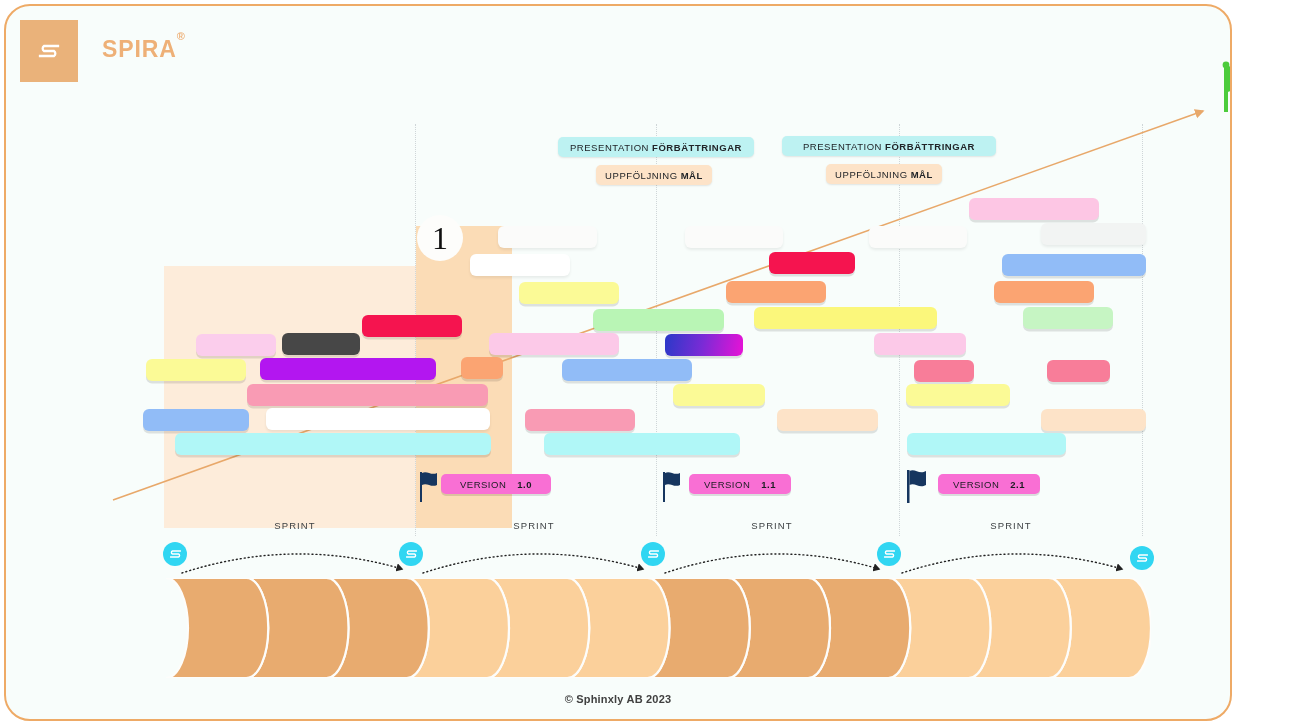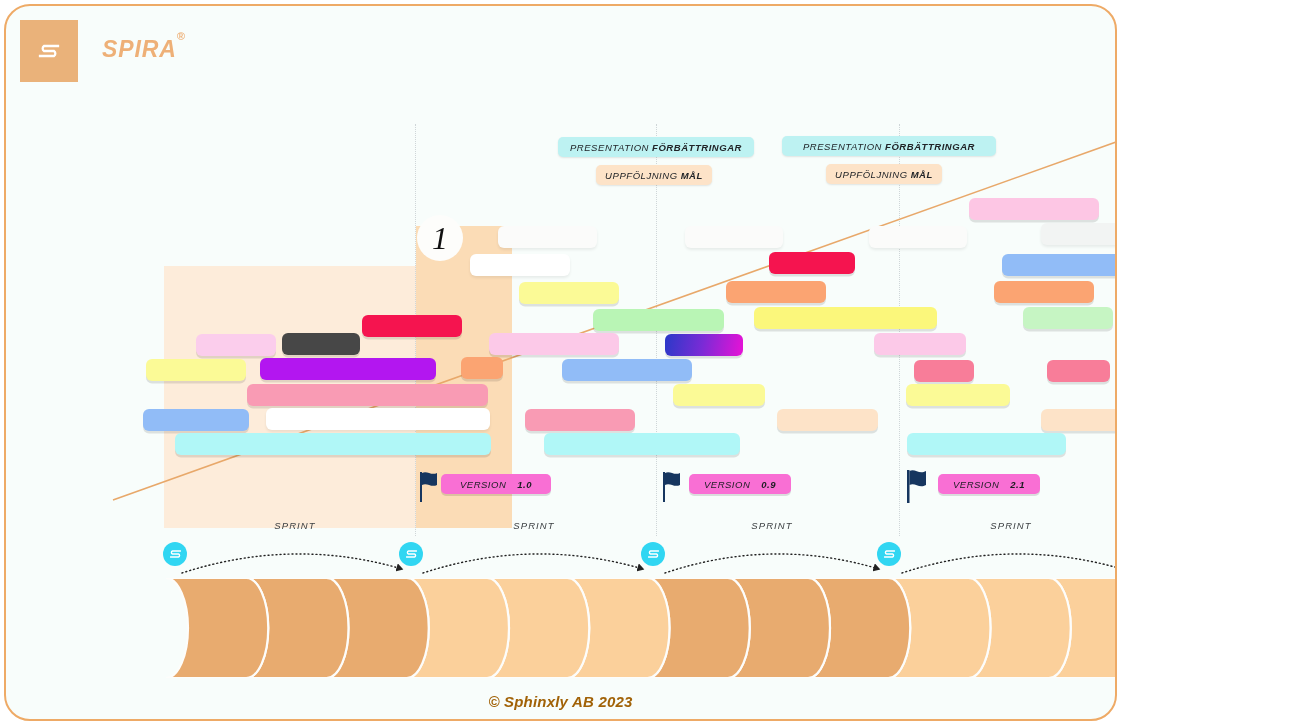--- a/index.html
+++ b/index.html
@@ -8,26 +8,25 @@
     width: 1300px;
     height: 725px;
     overflow: hidden;
     background: #ffffff;
     font-family: "Liberation Sans", sans-serif;
   }
 
   #frame {
     position: absolute;
     left: 4px; top: 4px;
-    width: 1113px; height: 717px;
+    width: 1228px; height: 717px;
     background: #f8fdfb;
     border: 2px solid #eeaa66;
     border-radius: 26px;
     overflow: hidden;
-    font-style: italic;
   }
 
   
   #logo-square {
     position: absolute;
     left: 14px; top: 14px;
     width: 58px; height: 62px;
     background: #eab27a;
   }
   #logo-glyph {
@@ -148,23 +147,23 @@
   }
 
   
   #barrel { position: absolute; left: 160px; top: 560px; width: 985px; height: 100px; }
 
   
   #footer {
     position: absolute;
     left: 0; right: 0; top: 687px;
     text-align: center;
-    font-size: 15px;
+    font-size: 11px;
     font-weight: bold;
-    color: #a16207;
+    color: #404040;
     letter-spacing: .2px;
   }
 </style>
 </head>
 <body>
 
 <div id="frame">
 
   <div id="logo-square">
     <svg id="logo-glyph" viewBox="0 0 22 16">
@@ -271,21 +270,21 @@
       <span>VERSION</span>
         <b>1.0</b>
     </div>
 
     <svg class="flagpole" style="left:655px;top:452px;width:20px;height:32px;" viewBox="0 0 20 32">
       <rect x="2" y="2" width="2" height="30" fill="#16365f"></rect>
       <path d="M4 3 C9 0, 13 6, 19 3 L19 15 C13 18, 9 12, 4 15 Z" fill="#16365f"></path>
     </svg>
     <div class="vflag" style="left:683px; top:456px; width:102px;">
       <span>VERSION</span>
-        <b>0.9</b>
+        <b>1.1</b>
     </div>
 
     <svg class="flagpole" style="left:899px;top:450px;width:22px;height:35px;" viewBox="0 0 22 35">
       <rect x="2" y="2" width="2.5" height="33" fill="#16365f"></rect>
       <path d="M4.5 3 C10 0, 14 7, 21 3 L21 17 C14 21, 10 14, 4.5 17 Z" fill="#16365f"></path>
     </svg>
     <div class="vflag" style="left:932px; top:456px; width:102px;">
       <span>VERSION</span>
         <b>2.1</b>
     </div>

